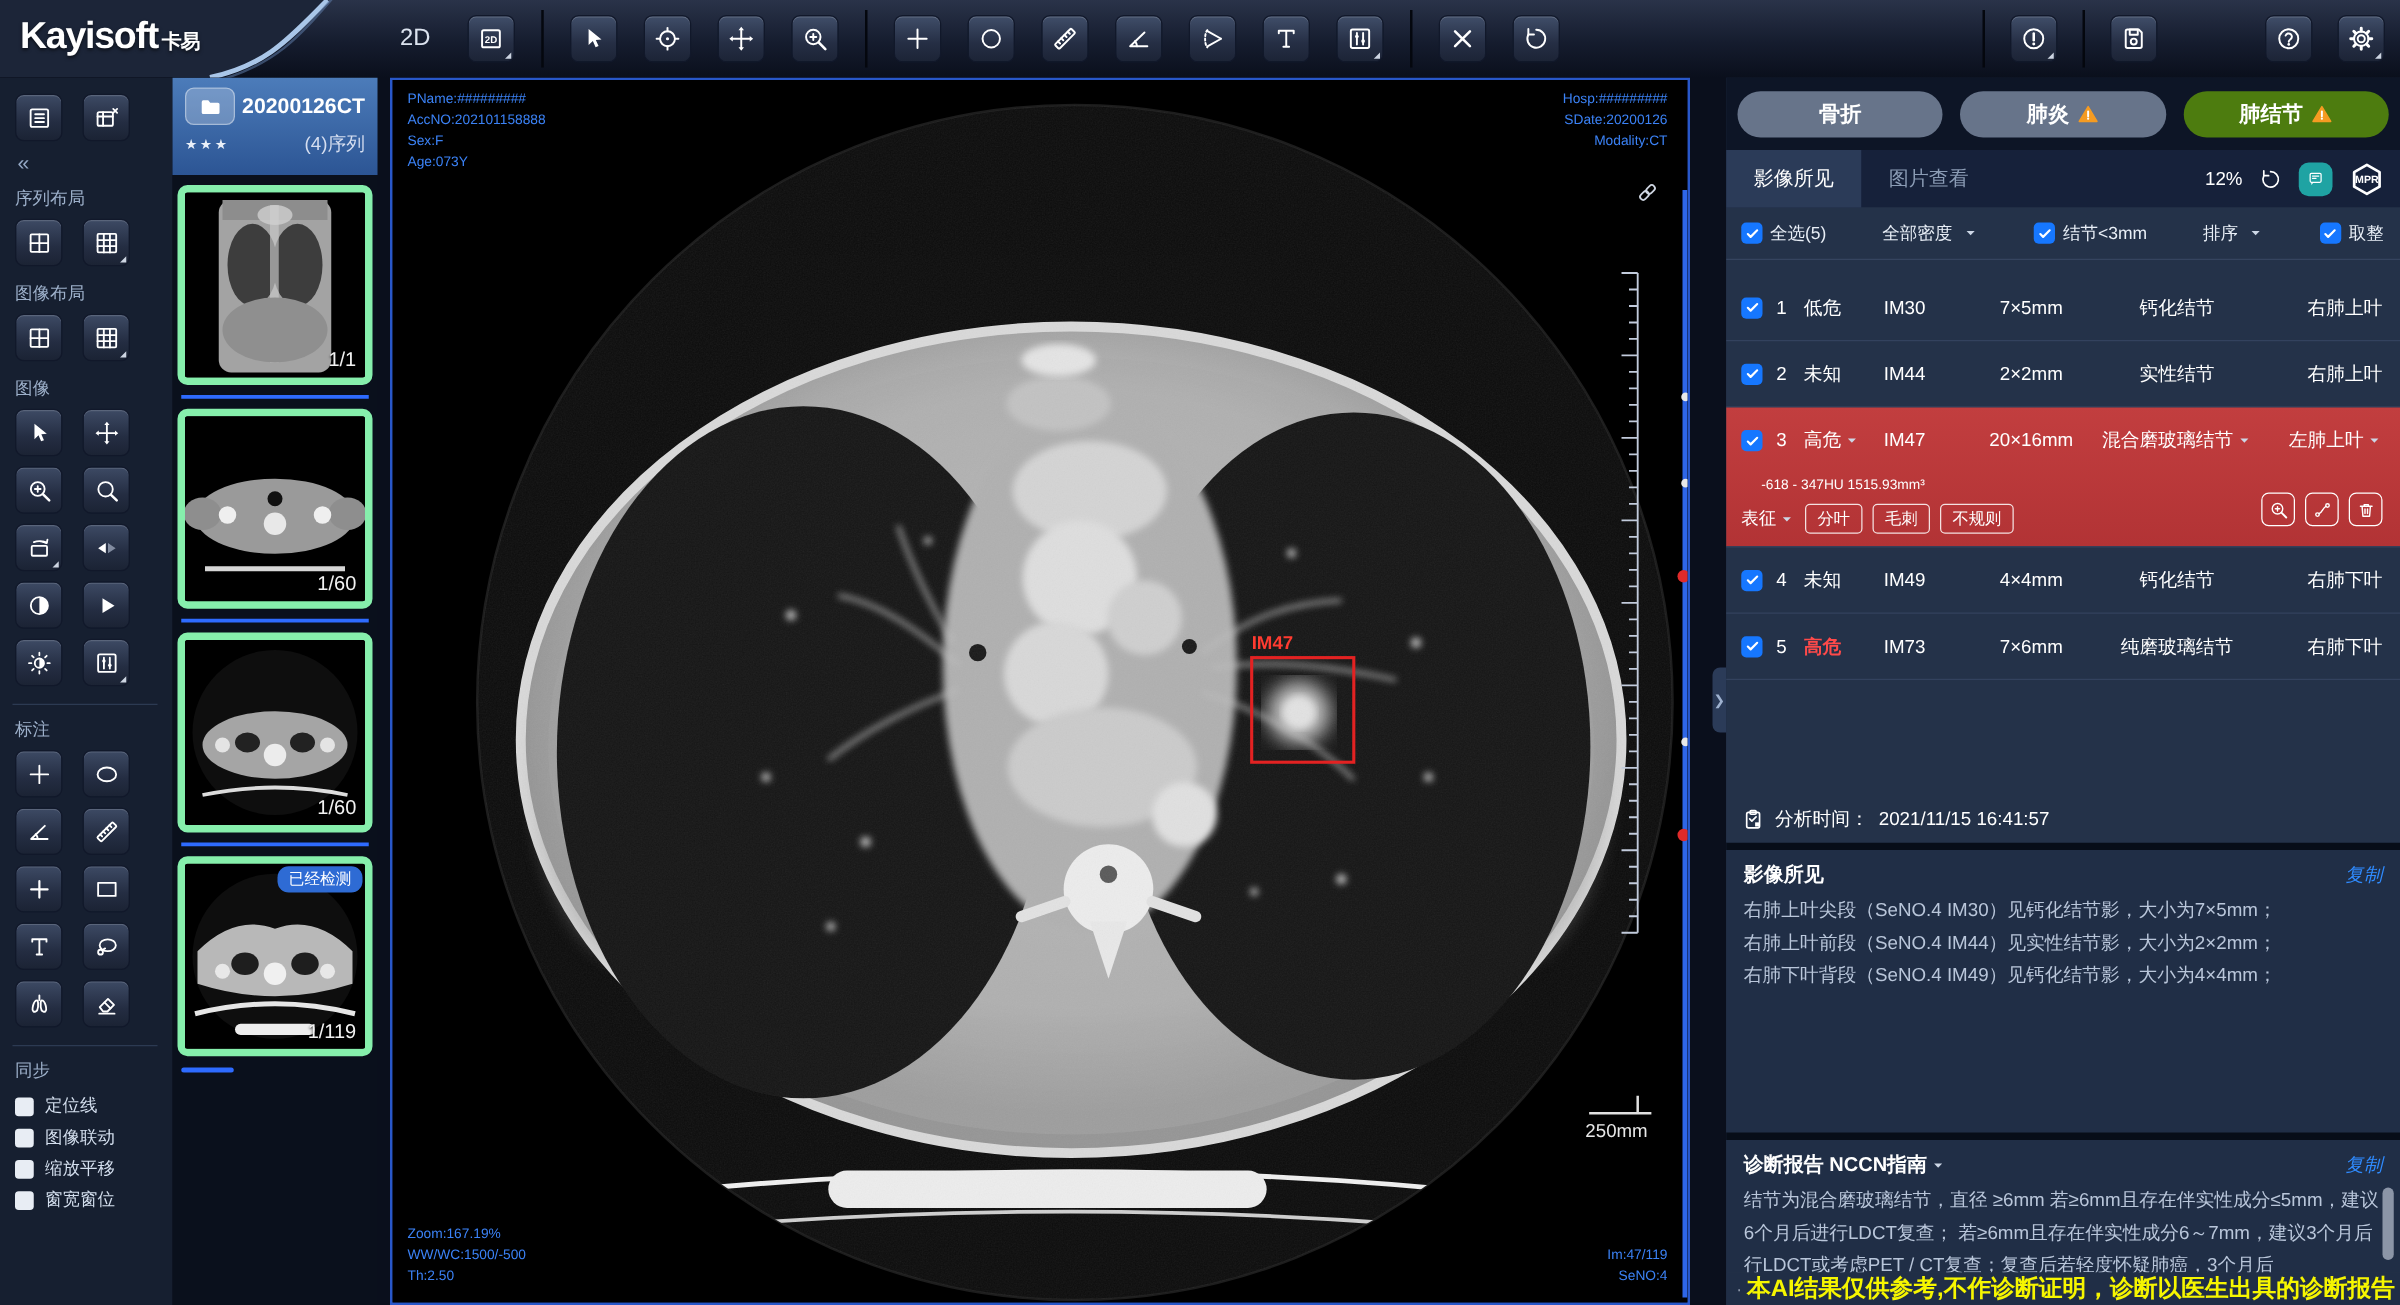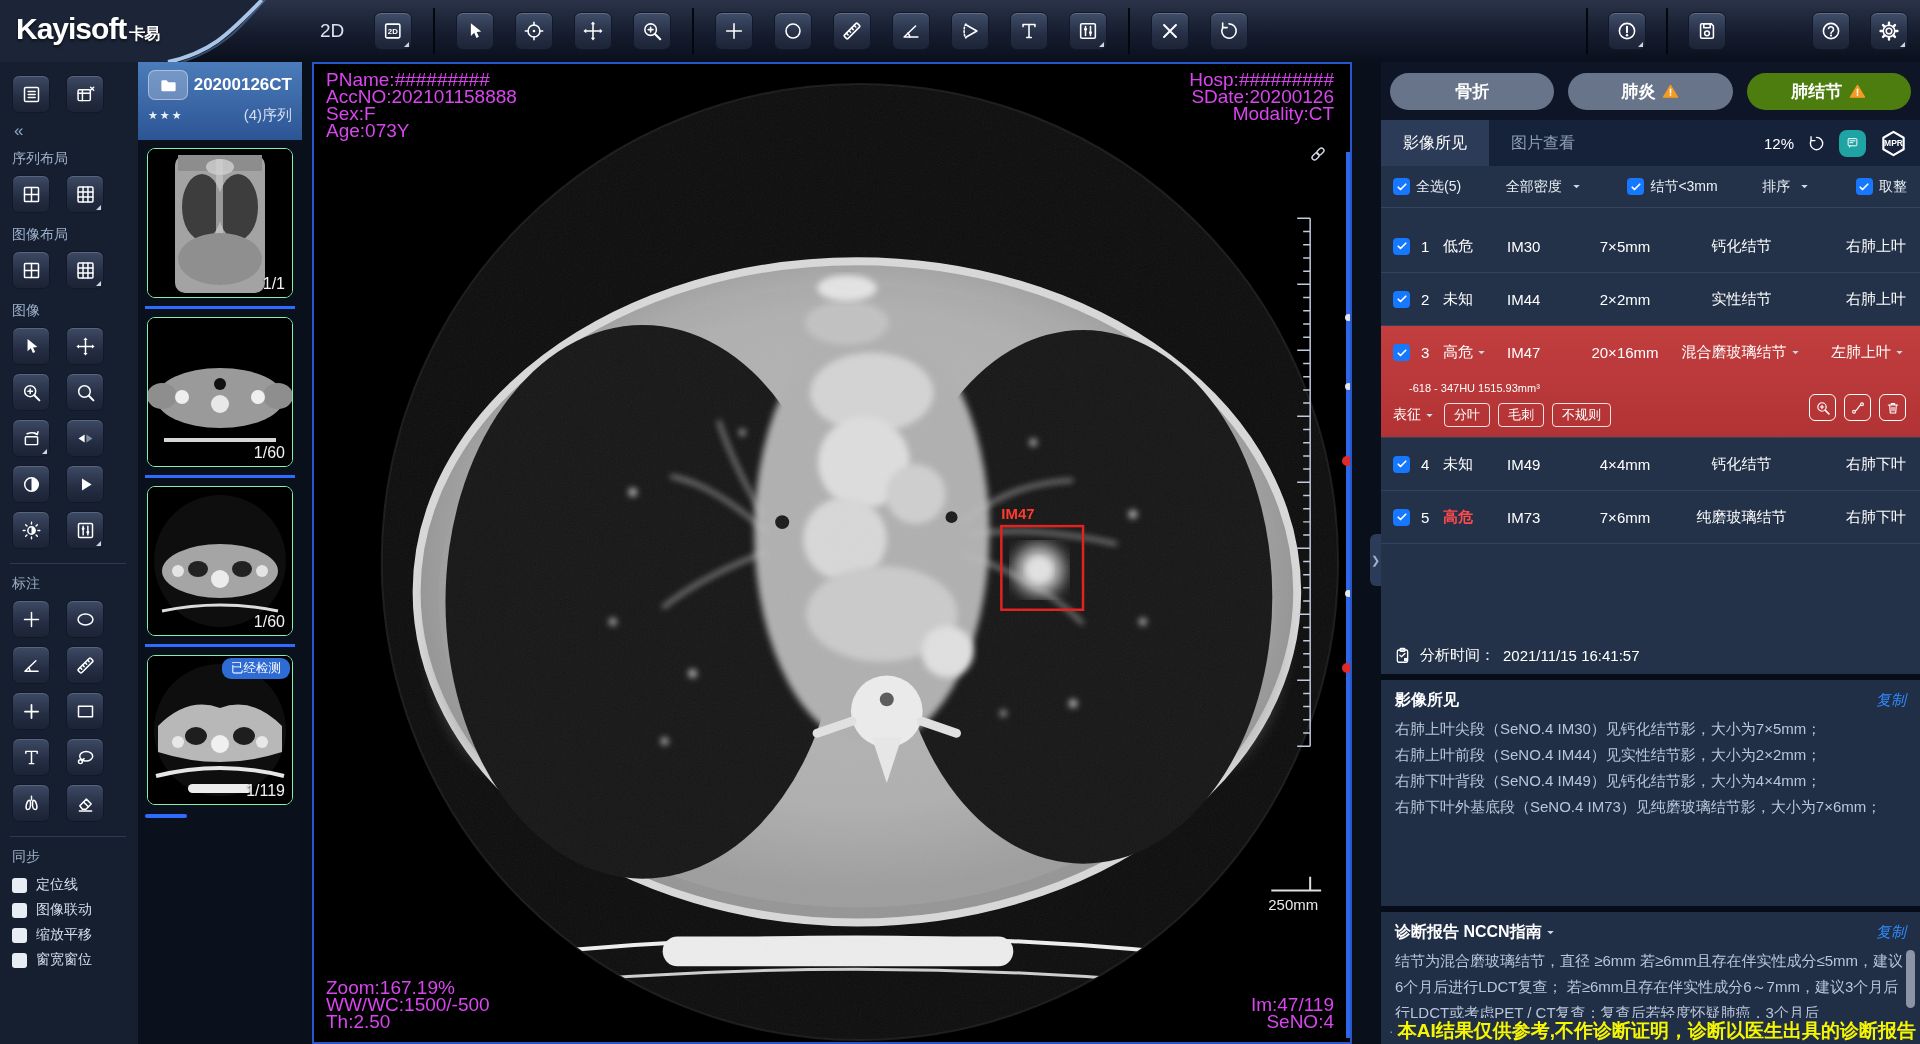--- a/index.html
+++ b/index.html
@@ -34,30 +34,30 @@
   .series{position:absolute;top:62px;left:138px;width:164px;bottom:0;background:#0a101c;}
   .series-head{height:78px;background:linear-gradient(180deg,#4c7cba 0%,#2c5594 100%);padding:8px 10px;box-sizing:border-box;}
   .sh-row1{display:flex;align-items:center;justify-content:space-between;}
   .folder-btn{width:40px;height:30px;border-radius:7px;background:rgba(255,255,255,.24);border:1px solid rgba(255,255,255,.4);display:flex;align-items:center;justify-content:center;cursor:pointer;}
   .folder-btn .ic{width:19px;height:19px;}
   .study-id{font-size:17px;font-weight:bold;color:#fff;}
   .sh-row2{display:flex;align-items:center;justify-content:space-between;margin-top:6px;}
   .stars{font-size:11px;color:#eaf0f9;letter-spacing:2px;}
   .series-count{font-size:15px;color:#d5def0;}
   .thumbs{padding-top:8px;}
-  .thumb{position:relative;width:144px;height:148px;margin:0 auto;border:1px solid #86efac;border-radius:8px;overflow:hidden;background:#000000;cursor:pointer;}
+  .thumb{position:relative;width:144px;height:148px;margin:0 auto;border:6px solid #86efac;border-radius:8px;overflow:hidden;background:#000000;cursor:pointer;}
   .thumb svg{position:absolute;inset:0;width:100%;height:100%;}
   .thumb-label{position:absolute;right:7px;bottom:4px;font-size:16px;color:#f2f2f2;text-shadow:0 1px 2px #000;}
   .thumb-badge{position:absolute;top:2px;right:2px;background:#2e6bd4;color:#fff;font-size:12.5px;padding:2px 9px;border-radius:9px;}
   .thumb-sep{height:3px;background:#2e6bff;margin:8px 7px;}
   .thumb-scroll{height:4px;width:42px;background:#2e6bff;margin:9px 0 0 7px;border-radius:2px;}
   
   .viewer{position:absolute;top:62px;left:312px;width:1040px;height:982px;background:#000;border:2px solid #2857c9;box-sizing:border-box;overflow:hidden;}
   .ct{position:absolute;inset:0;width:100%;height:100%;}
-  .ovl{position:absolute;font-size:19px;line-height:17px;color:#d946ef;text-shadow:0 1px 2px #000,0 0 3px #000;z-index:3;}
+  .ovl{position:absolute;font-size:11px;line-height:17px;color:#3b82f6;text-shadow:0 1px 2px #000,0 0 3px #000;z-index:3;}
   .ovl-tl{left:12px;top:7px;}
   .ovl-tr{right:16px;top:7px;text-align:right;}
   .ovl-bl{left:12px;bottom:12px;}
   .ovl-br{right:16px;bottom:12px;text-align:right;}
   .v-scroll{position:absolute;top:88px;bottom:4px;right:0;width:4px;background:#2e66e8;z-index:2;}
   .v-marker{position:absolute;right:-2px;z-index:3;border-radius:50%;}
   .chain{position:absolute;right:22px;top:80px;z-index:3;}
   .chain .ic{width:20px;height:20px;stroke:#cfd6e2;}
   
   .rpanel{position:absolute;top:62px;left:1381px;width:539px;bottom:0;background:#243249;}
@@ -896,21 +896,20 @@
     <div class="sec-div"></div>
     <div class="findings">
       <div class="sec-head">
         <span class="sec-title">影像所见</span>
         <span class="copy">复制</span>
       </div>
       <div class="sec-body" id="findingsBody">
           <div>右肺上叶尖段（SeNO.4 IM30）见钙化结节影，大小为7×5mm；</div>
           <div>右肺上叶前段（SeNO.4 IM44）见实性结节影，大小为2×2mm；</div>
           <div>右肺下叶背段（SeNO.4 IM49）见钙化结节影，大小为4×4mm；</div>
-          <div>右肺下叶外基底段（SeNO.4 IM73）见纯磨玻璃结节影，大小为7×6mm；</div>
         </div>
     </div>
     <div class="sec-div"></div>
     <div class="report">
       <div class="sec-head">
         <span class="sec-title">
             <span>诊断报告 NCCN指南</span>
             <svg class="ic caret" viewBox="0 0 24 24" fill="none" stroke="#fff" stroke-width="1.7" stroke-linecap="round" stroke-linejoin="round">
               <path d="M6 9l6 6 6-6Z" fill="currentColor" stroke="none"></path>
             </svg>

